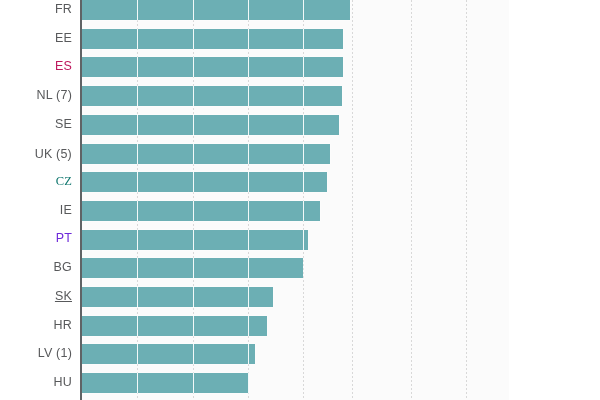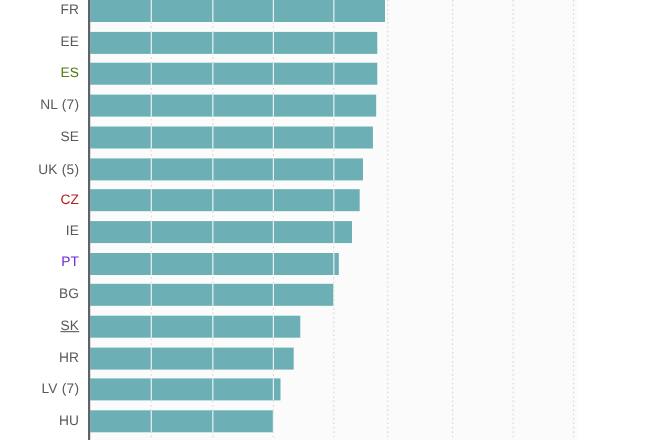--- a/index.html
+++ b/index.html
@@ -7,21 +7,20 @@
     padding: 0;
     background: #ffffff;
   }
   #chart-root {
     position: relative;
     width: 509px;
     height: 400px;
     background: #ffffff;
     font-family: "Liberation Sans", sans-serif;
     overflow: hidden;
-    padding-left: 16px;
   }
   
   .plot-bg {
     position: absolute;
     left: 81px;
     top: 0;
     width: 519px;
     height: 400px;
     background: #fbfbfb;
   }
@@ -198,27 +197,27 @@
         <div class="gridline-over" style="left: 111px; top: 0px; height: 20px; position: absolute;"></div>
         <div class="gridline-over" style="left: 166px; top: 0px; height: 20px; position: absolute;"></div>
       </div>
     </div>
 
   <div class="axis-line"></div>
 
   <div class="labels-layer">
       <div class="cat-label" style="top: 3px; color: rgb(88, 89, 91);">FR</div>
       <div class="cat-label" style="top: 31.7px; color: rgb(88, 89, 91);">EE</div>
-      <div class="cat-label" style="top: 60.4px; color: #4d7c0f;">ES</div>
+      <div class="cat-label" style="top: 60.4px; color: #be185d;">ES</div>
       <div class="cat-label" style="top: 89.1px; color: rgb(88, 89, 91);">NL (7)</div>
       <div class="cat-label" style="top: 117.8px; color: rgb(88, 89, 91);">SE</div>
       <div class="cat-label" style="top: 148px; color: rgb(88, 89, 91);">UK (5)</div>
-      <div class="cat-label" style="top: 175.2px; color: #b91c1c;">CZ</div>
+      <div class="cat-label" style="top: 175.2px; color: #0f766e; font-family: Liberation Serif, serif;">CZ</div>
       <div class="cat-label" style="top: 203.9px; color: rgb(88, 89, 91);">IE</div>
       <div class="cat-label" style="top: 232px; color: #6d28d9;">PT</div>
       <div class="cat-label" style="top: 261.3px; color: rgb(88, 89, 91);">BG</div>
       <div class="cat-label" style="top: 290px; color: rgb(88, 89, 91); text-decoration: underline;">SK</div>
       <div class="cat-label" style="top: 318.7px; color: rgb(88, 89, 91);">HR</div>
-      <div class="cat-label" style="top: 347.4px; color: rgb(88, 89, 91);">LV (7)</div>
+      <div class="cat-label" style="top: 347.4px; color: rgb(88, 89, 91);">LV (1)</div>
       <div class="cat-label" style="top: 376.1px; color: rgb(88, 89, 91);">HU</div>
     </div>
 
 </div>
 
 </body></html>

